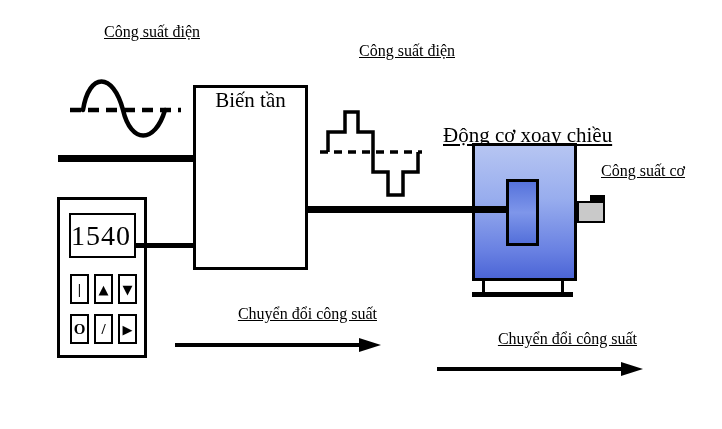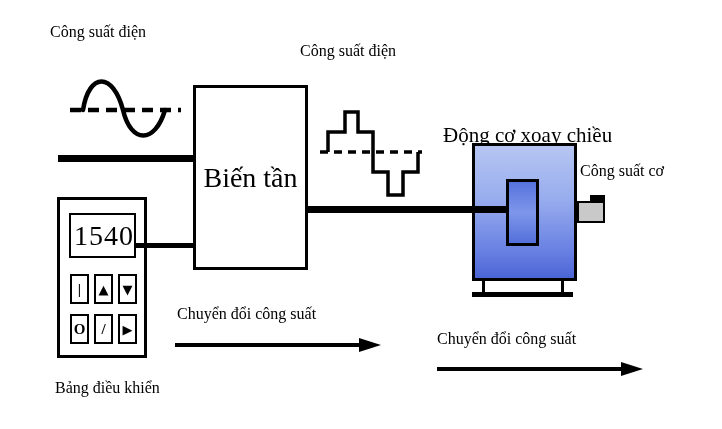--- a/index.html
+++ b/index.html
@@ -2,41 +2,41 @@
 <html><head>
 <meta charset="utf-8">
 <style>
   * { margin:0; padding:0; box-sizing:border-box; }
   body { background:#ffffff; }
   .canvas {
     position:relative; width:722px; height:429px; background:#ffffff;
     font-family:"Liberation Serif", "DejaVu Serif", serif; color:#000;
     overflow:hidden;
   }
-  .lbl { position:absolute; text-align:left; font-size:16px; line-height:21px; white-space:nowrap; }
+  .lbl { position:absolute; text-align:right; font-size:16px; line-height:21px; white-space:nowrap;text-decoration:underline; }
   .blackline { position:absolute; background:#000; }
 
   
   .inverter {
     position:absolute; left:193px; top:85px; width:115px; height:185px;
     border:3px solid #000; background:#fff;
-    display:flex; align-items:center; justify-content:center;
-    font-size:28px;
+    display:flex; justify-content:center;
+    font-size:21px;
   }
 
   
   .panel {
     position:absolute; left:57px; top:197px; width:90px; height:161px;
     border:3px solid #000; background:#fff;
   }
   .panel-display {
     position:absolute; left:9px; top:13px; width:67px; height:45px;
     border:2px solid #000; background:#fff;
-    display:flex; align-items:center; justify-content:flex-end;
-    font-size:28px; letter-spacing:1px;padding-left:38px;
+    display:flex; align-items:center; justify-content:flex-start;
+    font-size:28px; letter-spacing:1px;
   }
   .panel-buttons {
     position:absolute; left:10px; top:74px;
     display:grid; grid-template-columns:repeat(3,19px); grid-auto-rows:30px;
     column-gap:5px; row-gap:10px;
   }
   .pbtn {
     border:2px solid #000; background:#fff;
     display:flex; align-items:center; justify-content:center;
     font-size:15px; font-weight:bold;
@@ -119,21 +119,20 @@
       <div class="pbtn tri">▲</div>
       <div class="pbtn tri">▼</div>
       <div class="pbtn serif">O</div>
       <div class="pbtn serif">/</div>
       <div class="pbtn tri">▶</div>
     </div>
   </div>
 
   <div class="blackline" style="left:136px; top:243px; width:57px; height:5px;"></div>
 
-  <div class="lbl" style="left:55px; top:377px; width:130px;">Bảng điều khiển</div>
 
   <div class="lbl" style="left:177px; top:303px; width:200px;">Chuyển đổi công suất</div>
   <svg class="arrow-svg" style="left:173px; top:337px;" width="210" height="16" viewBox="0 0 210 16">
     <line x1="2" y1="8" x2="188" y2="8" stroke="#000" stroke-width="4"></line>
     <polygon points="186,1 208,8 186,15" fill="#000"></polygon>
   </svg>
 
   <div class="lbl" style="left:437px; top:328px; width:200px;">Chuyển đổi công suất</div>
   <svg class="arrow-svg" style="left:435px; top:361px;" width="210" height="16" viewBox="0 0 210 16">
     <line x1="2" y1="8" x2="188" y2="8" stroke="#000" stroke-width="4"></line>

